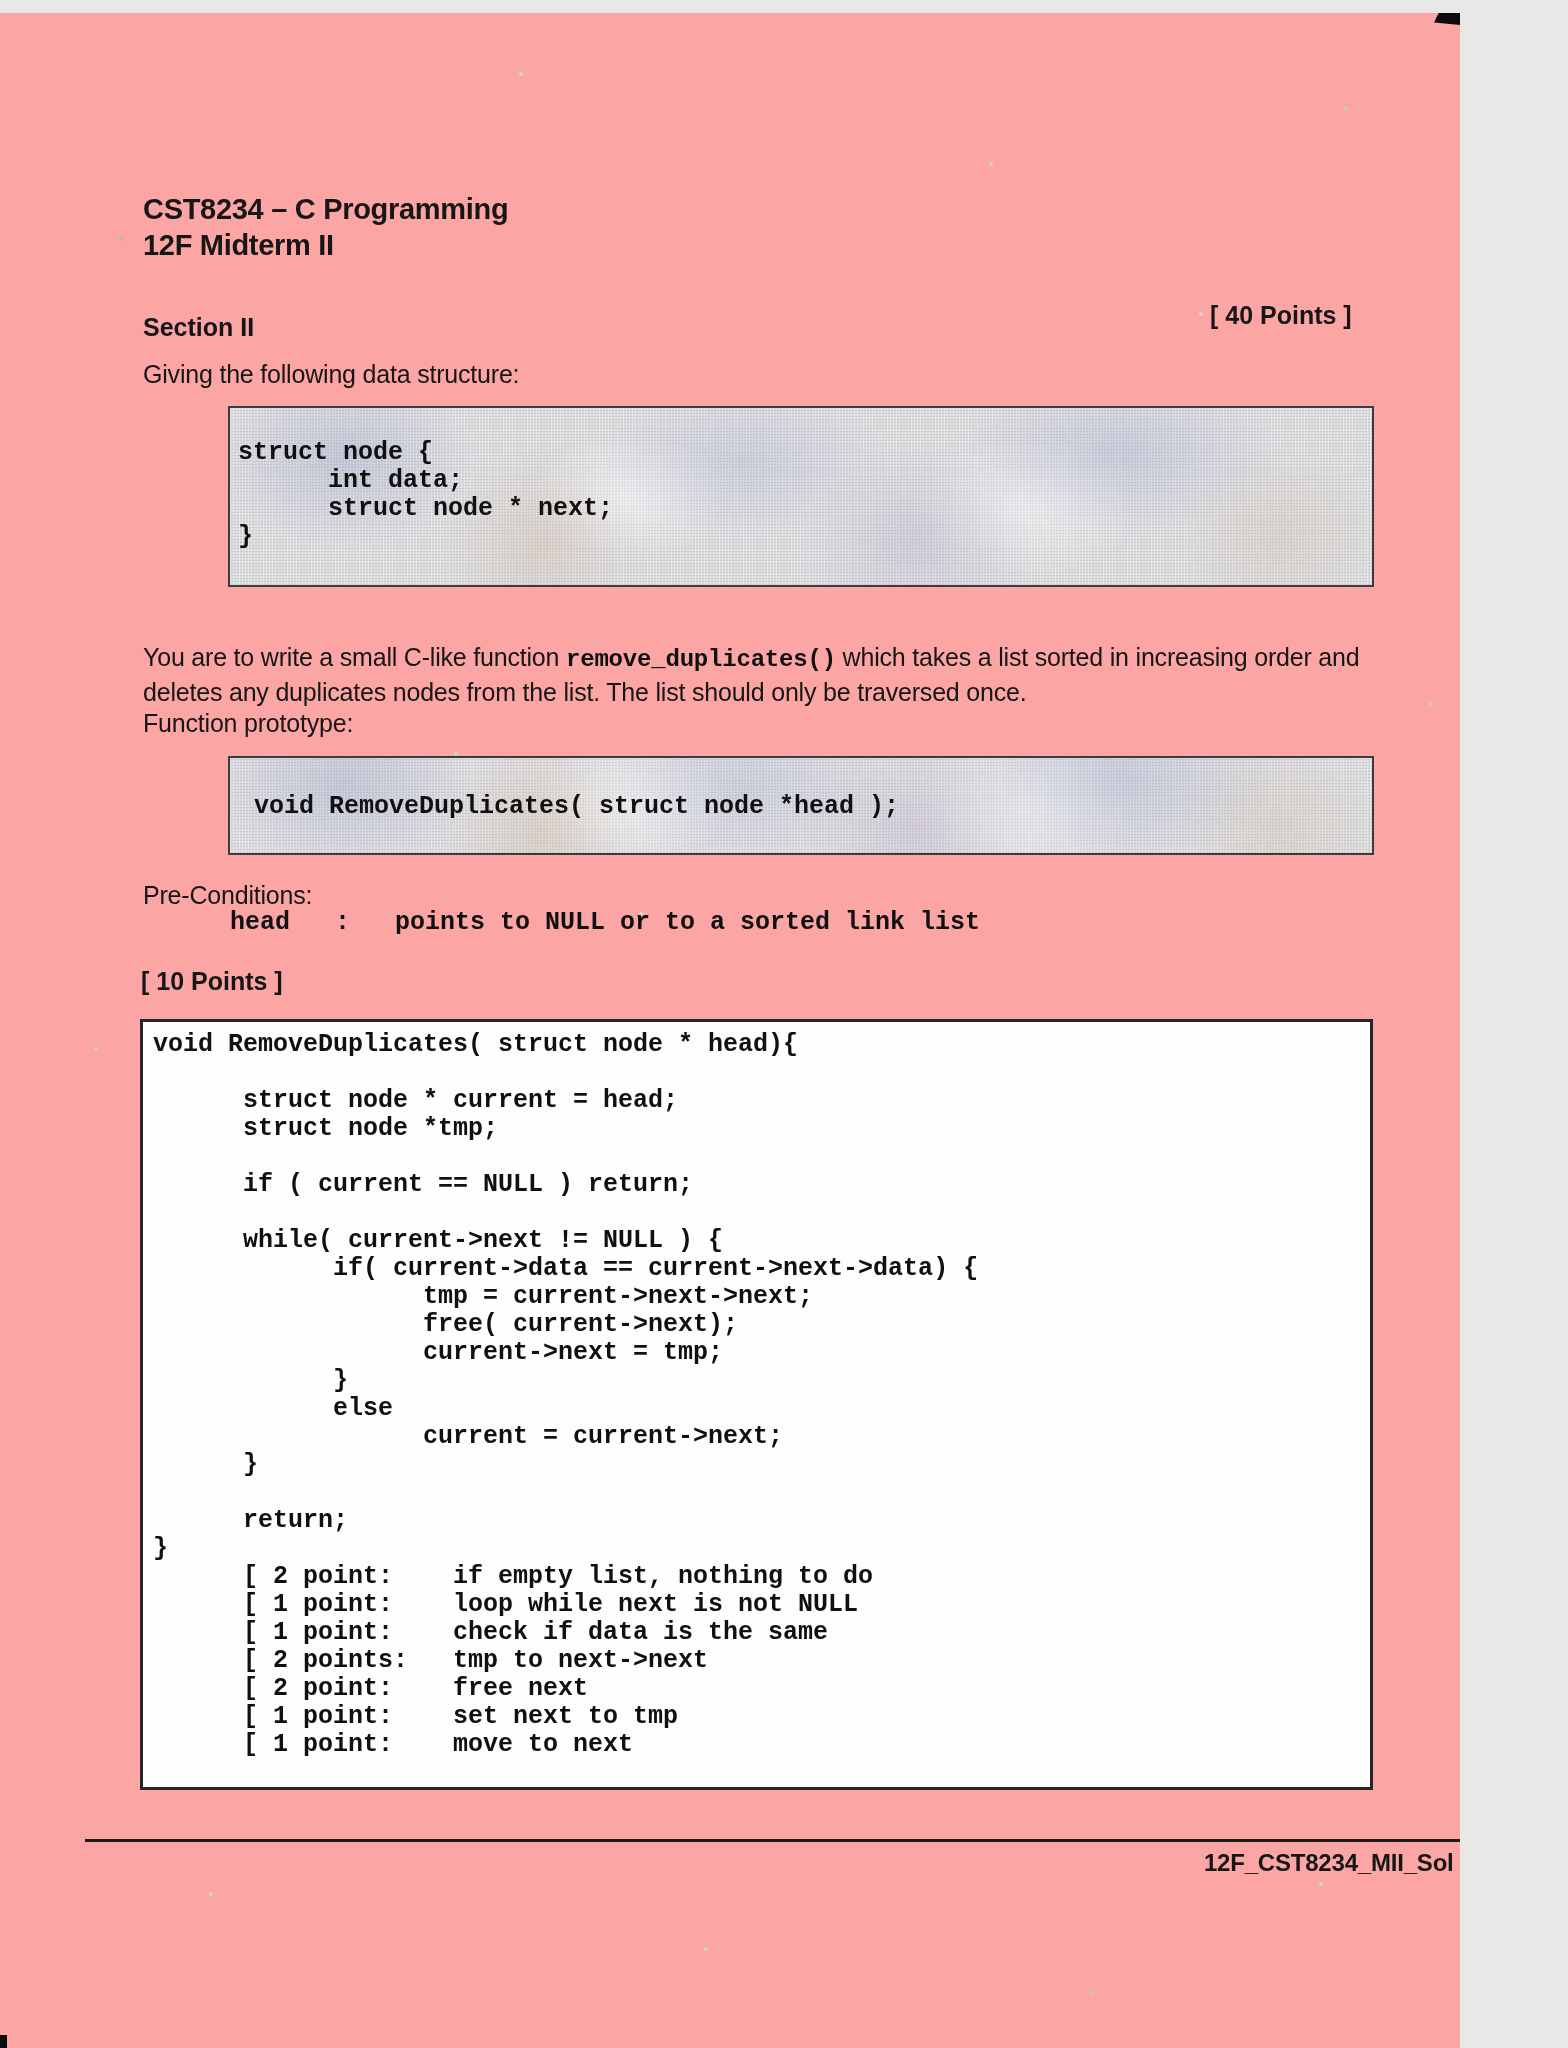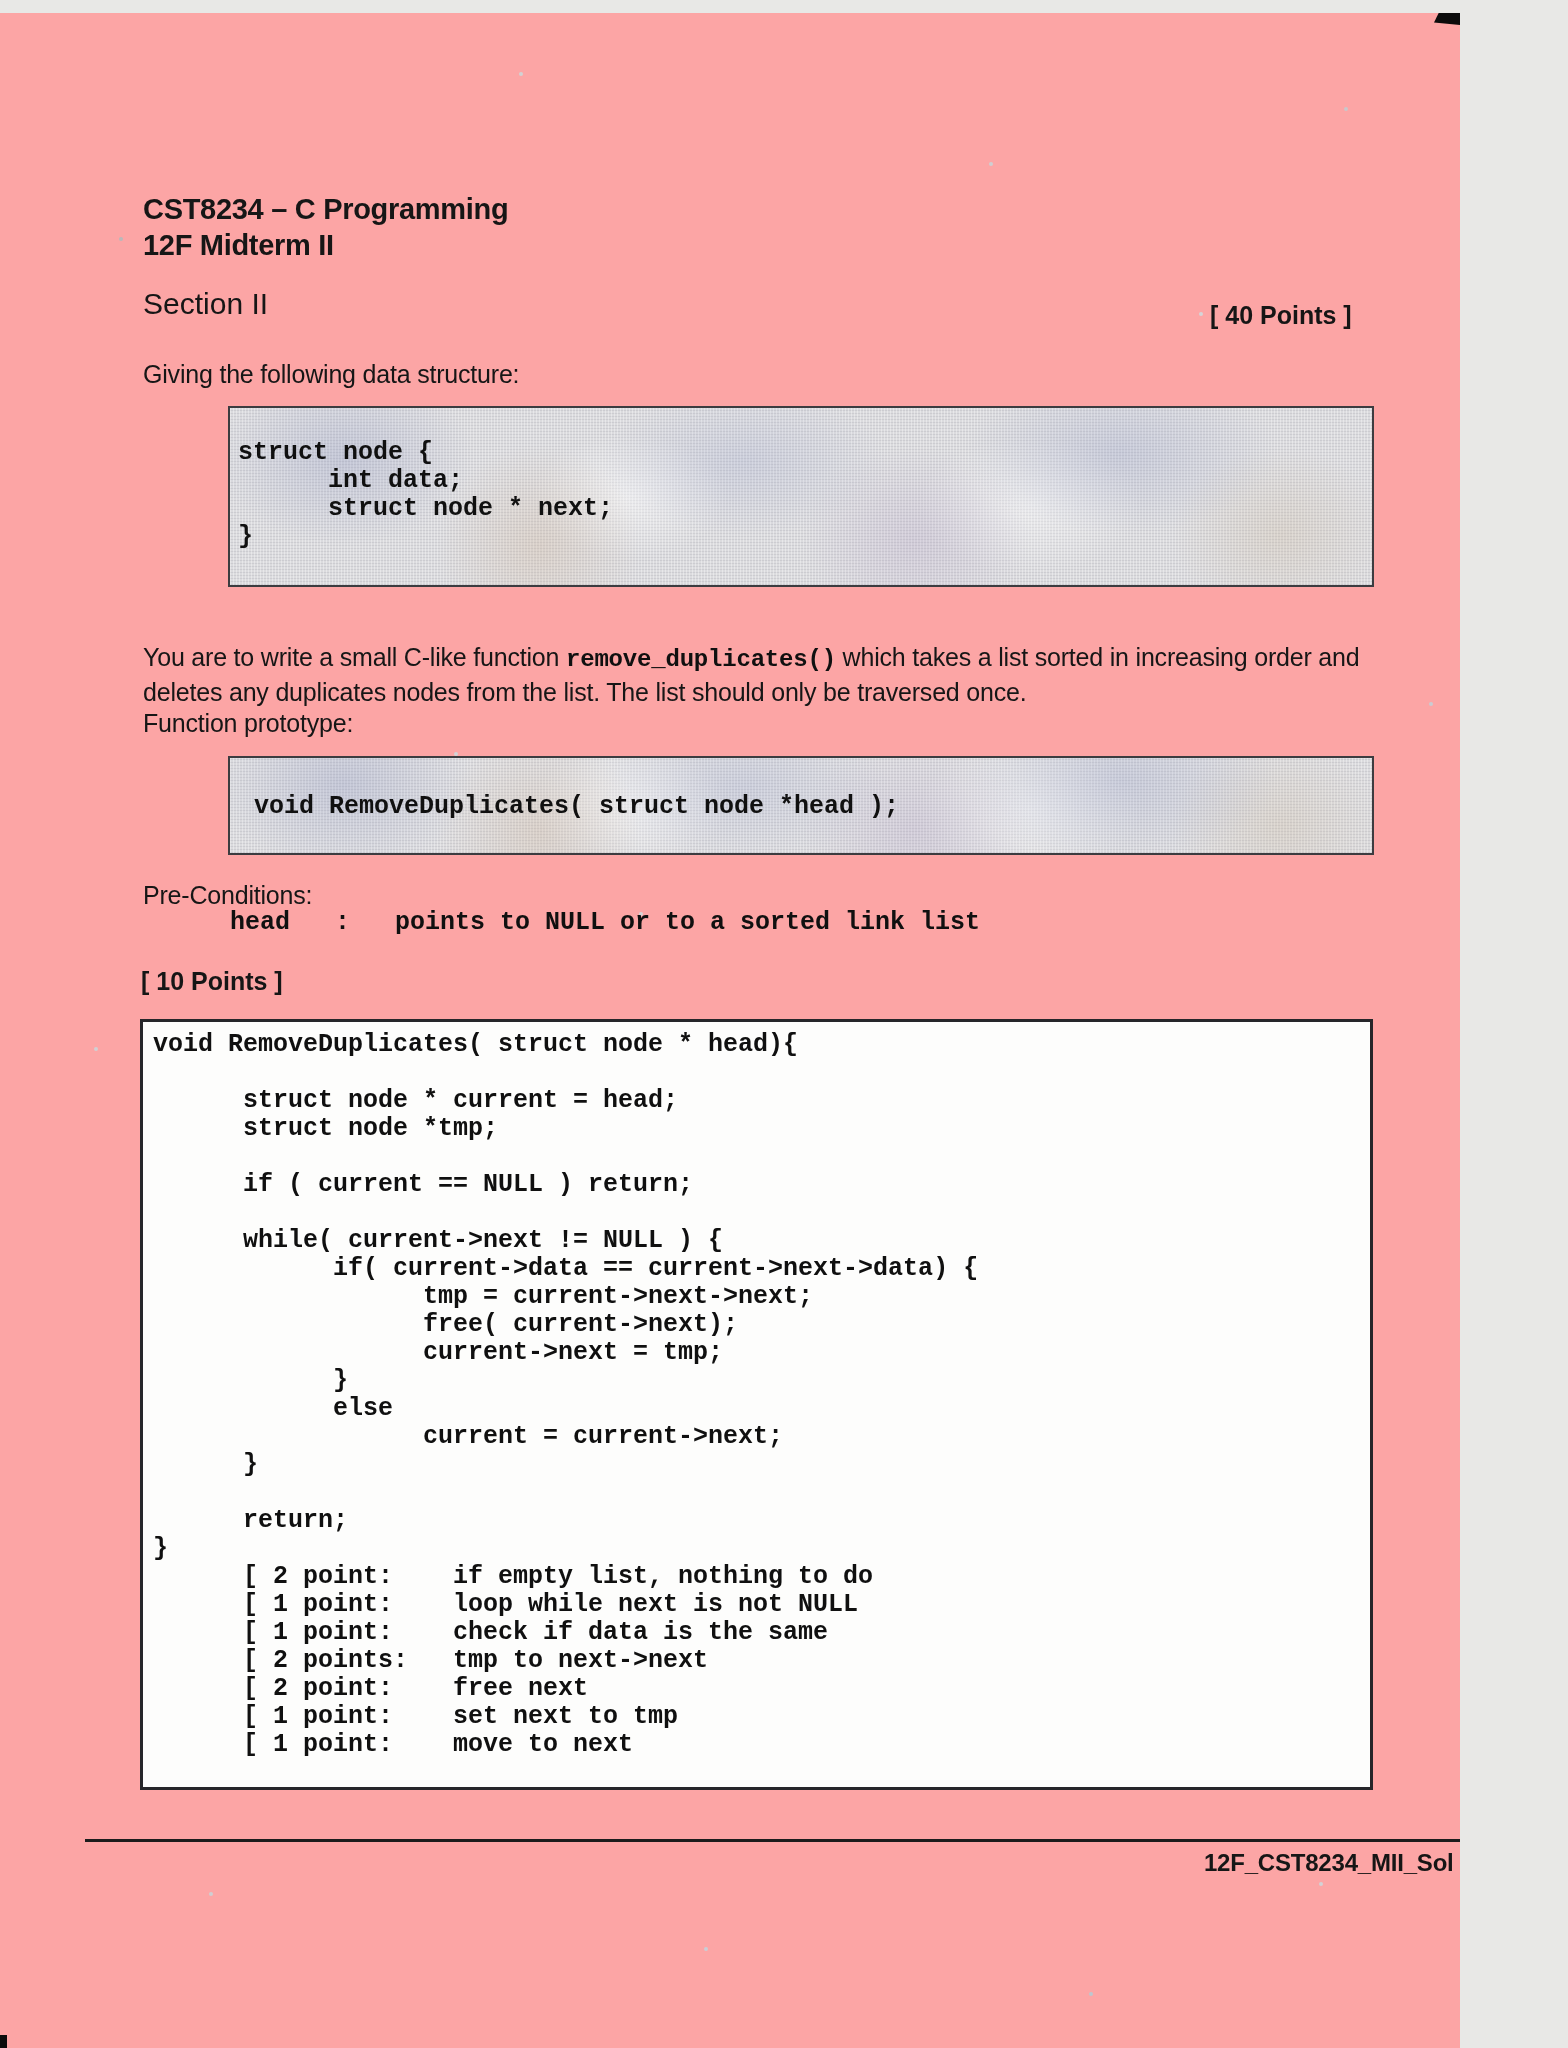--- a/index.html
+++ b/index.html
@@ -37,22 +37,22 @@
   }
   
   .h-course, .h-exam {
     position: absolute; left: 143px;
     font-size: 29px; font-weight: bold; letter-spacing: -0.3px;
     margin: 0;
   }
   .h-course { top: 180px; }
   .h-exam   { top: 216px; }
   .sec-title {
-    position: absolute; left: 143px; top: 274px;
-    font-size: 30px; font-weight: normal;
+    position: absolute; left: 143px; top: 300px;
+    font-size: 25px; font-weight: bold;
   }
   .sec-points {
     position: absolute; left: 1210px; top: 288px;
     font-size: 25px; font-weight: bold; text-align: center;
   }
   .body-text { position: absolute; font-size: 25px; letter-spacing: -0.2px; }
   .intro-text { left: 143px; top: 347px; }
   .task-text  { left: 143px; top: 603px; width: 1260px; line-height: 33px; }
   .proto-label { left: 143px; top: 696px; }
   .precond-label { left: 143px; top: 868px; }

